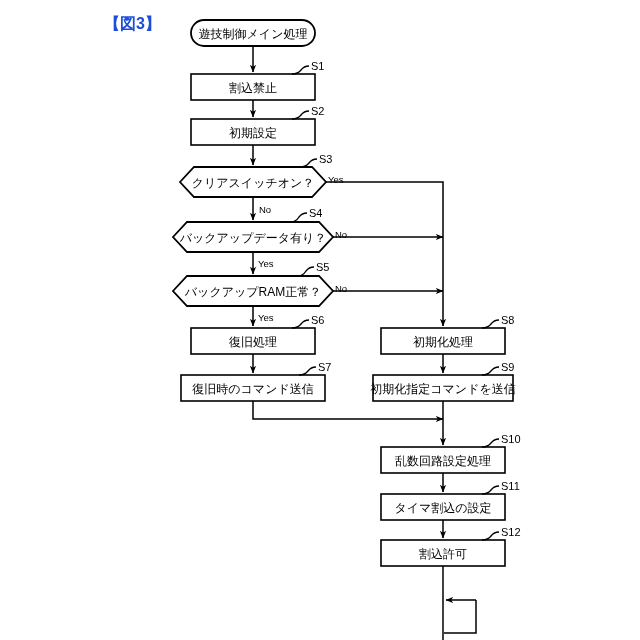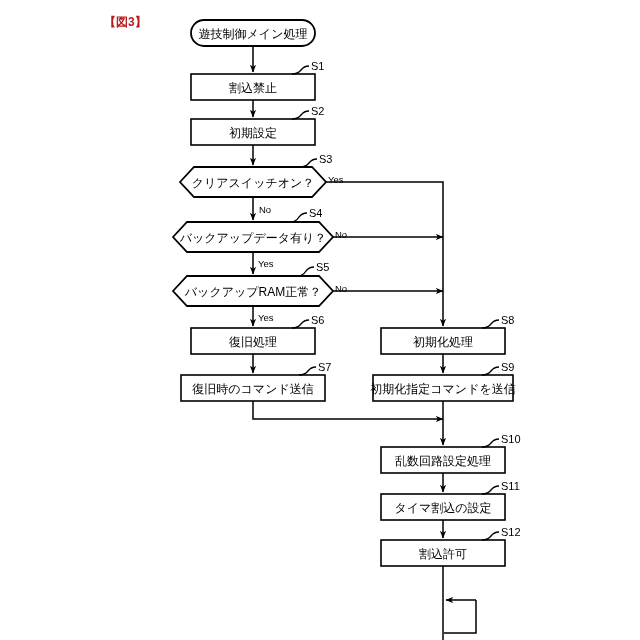--- a/index.html
+++ b/index.html
@@ -15,23 +15,23 @@
     position: relative;
     width: 640px;
     height: 640px;
     background: #ffffff;
     overflow: hidden;
   }
   #fig-title {
     position: absolute;
     left: 104px;
     top: 14px;
-    font-size: 12px;
+    font-size: 16px;
     font-weight: bold;
-    color: #b91c1c;
+    color: #1d4ed8;
     letter-spacing: 0px;
     white-space: nowrap;
   }
   svg#flow {
     position: absolute;
     left: 0;
     top: 0;
     width: 640px;
     height: 640px;
   }

